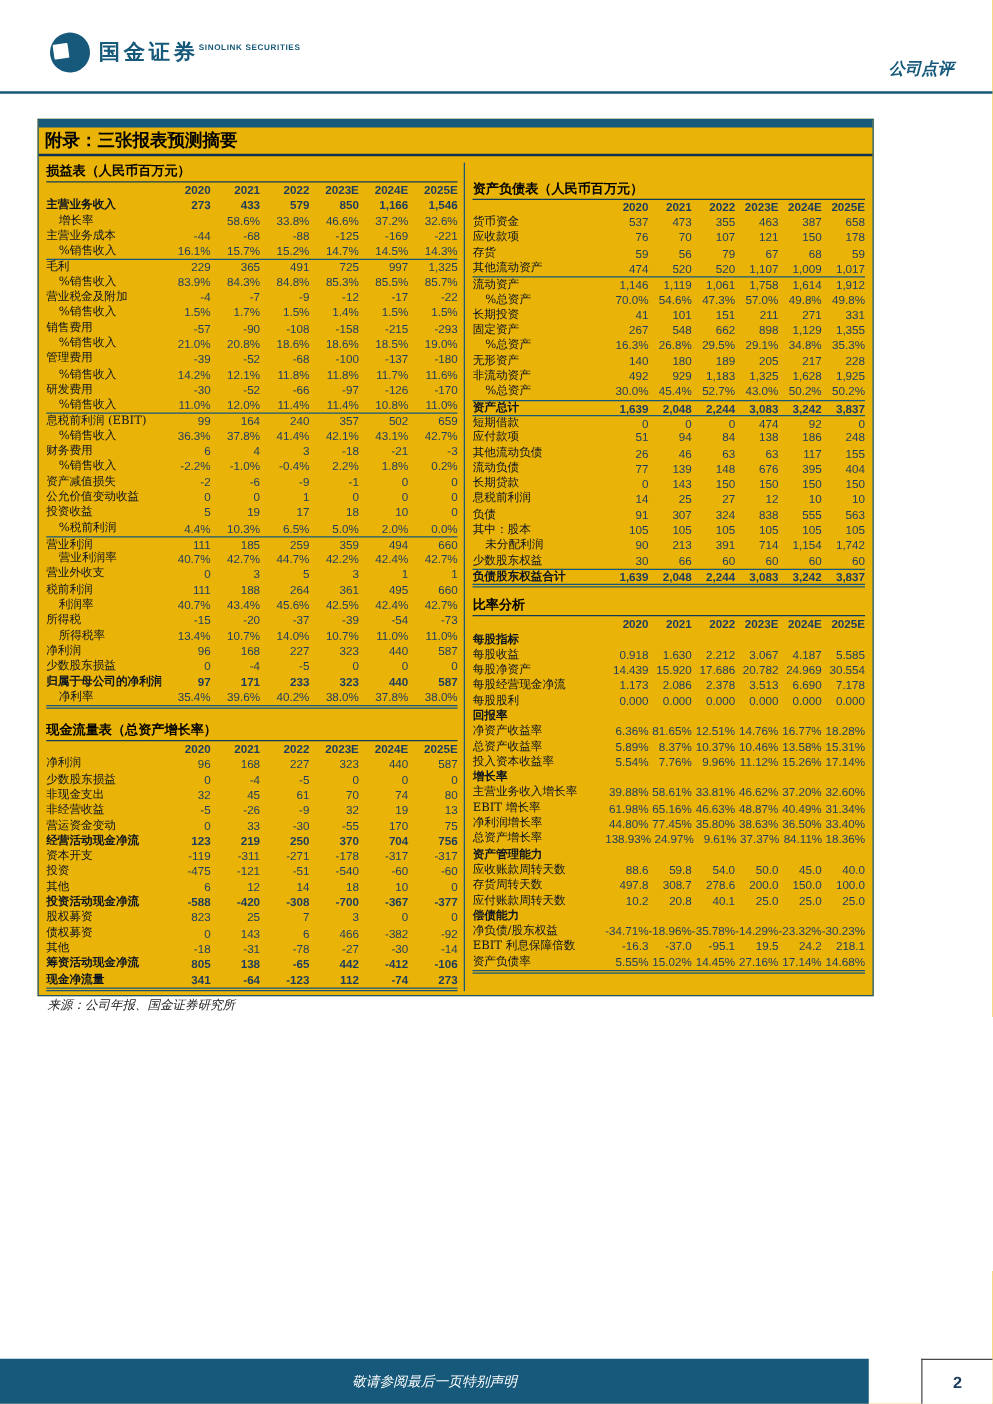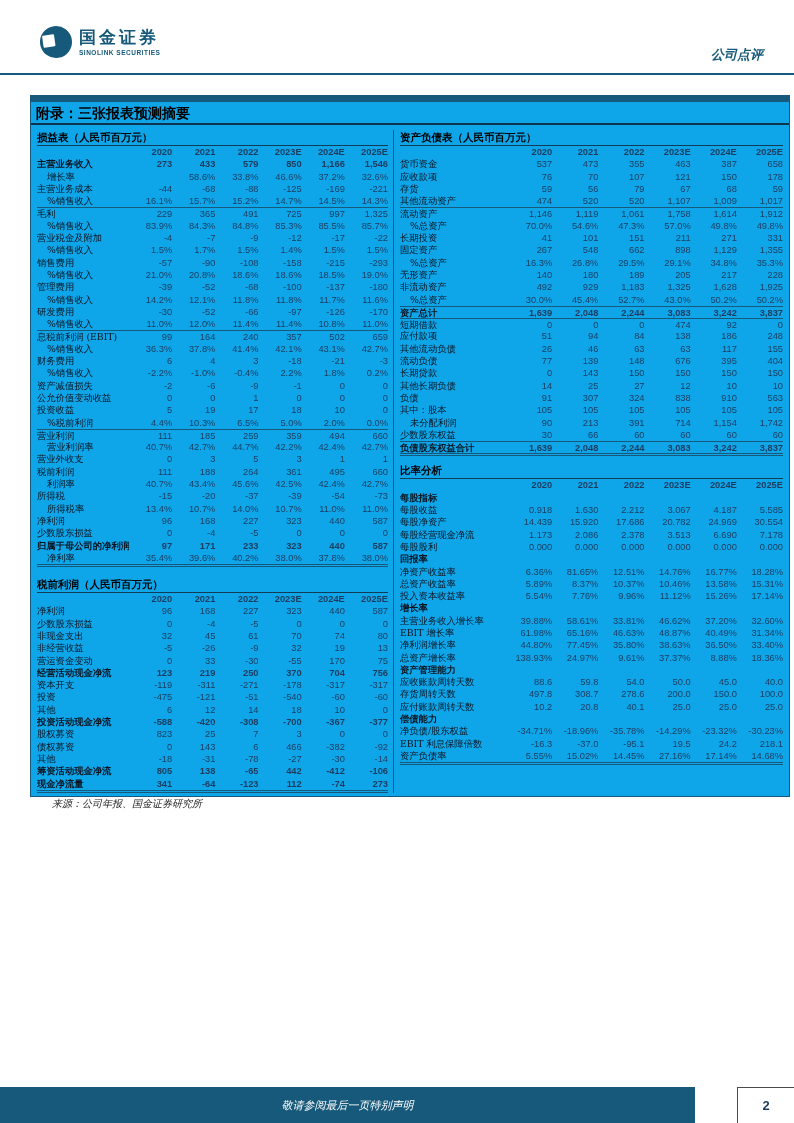--- a/index.html
+++ b/index.html
@@ -10,49 +10,49 @@
   *{box-sizing:border-box;margin:0;padding:0;}
   html,body{width:794px;height:1123px;}
   body{
     position:relative;background:#ffffff;overflow:hidden;
     font-family:"Liberation Sans","DejaVu Sans",sans-serif;
   }
   
   .logo{position:absolute;top:26px;left:40px;display:flex;align-items:center;gap:7px;}
   .logo-mark{width:32px;height:32px;border-radius:50%;background:var(--teal);position:relative;transform:rotate(-8deg);}
   .lm-sq{position:absolute;left:3px;top:8px;width:12px;height:12px;background:#fff;border-radius:1px;}
-  .logo-text{display:flex;flex-direction:column;line-height:1.1;}
+  .logo-text{display:flex;flex-direction:row;line-height:1.1;}
   .logo-cn{font-family:"DejaVu Serif","Liberation Serif",serif;font-size:17px;font-weight:bold;color:var(--teal);letter-spacing:3px;}
   .logo-en{font-size:6.5px;font-weight:bold;color:var(--teal);letter-spacing:0.5px;margin-top:2px;}
   .report-type{position:absolute;top:46px;right:31px;font-family:"DejaVu Serif","Liberation Serif",serif;
     font-style:italic;font-weight:bold;font-size:13px;color:var(--teal);}
   .header-rule{position:absolute;top:73px;left:0;width:794px;height:2px;background:var(--teal);}
   
-  .appendix-box{position:absolute;left:30px;top:95px;width:760px;border:1px solid var(--teal);background:#0ea5e9;}
+  .appendix-box{position:absolute;left:30px;top:95px;width:669px;border:1px solid var(--teal);background:#eab308;}
   .box-topbar{height:6px;background:var(--teal);}
   .box-title{height:23px;line-height:23px;font-family:"DejaVu Serif","Liberation Serif",serif;
     font-weight:bold;font-size:14px;color:#000;padding-left:5px;border-bottom:2px solid #10344e;}
-  .content{display:flex;align-items:flex-start;padding:5px 6px 3px 6px;}
+  .content{display:flex;align-items:center;padding:5px 6px 3px 6px;}
   .col-left{width:357px;--lc:92px;border-right:1px solid var(--teal);padding-right:5px;}
   .col-right{flex:1;--lc:106px;padding-left:6px;}
   .mt{margin-top:10px;}
   .mt2{margin-top:7px;}
   
   .fin-table{border-bottom:3px double var(--teal);}
   .tbl-title{height:16px;line-height:14px;font-family:"DejaVu Serif","Liberation Serif",serif;
     font-weight:bold;font-size:10.5px;color:#000;border-bottom:1.5px solid #123c55;white-space:nowrap;}
   .row{display:grid;grid-template-columns:var(--lc) repeat(6,1fr);height:12.3px;line-height:12.3px;font-size:9.3px;align-items:center;}
   .row.sep{border-top:1px solid var(--teal);}
   .lbl{font-family:"DejaVu Serif","Liberation Serif",serif;color:var(--ink);white-space:nowrap;overflow:hidden;}
   .lbl.ind{padding-left:10px;}
   .val{text-align:right;color:var(--navy);white-space:nowrap;}
   .row.years .val{font-weight:700;}
   .row.bold .lbl,.row.bold .val{font-weight:700;}
   
-  .source{position:absolute;left:52px;top:797px;font-family:"DejaVu Serif","Liberation Serif",serif;
+  .source{position:absolute;left:38px;top:797px;font-family:"DejaVu Serif","Liberation Serif",serif;
     font-style:italic;font-size:10px;color:#1a1a1a;}
   .footer{position:absolute;left:0;bottom:0;width:794px;height:36px;display:flex;gap:42px;}
   .footer-bar{flex:1;background:var(--teal);color:#fff;display:flex;align-items:center;justify-content:center;
     font-family:"DejaVu Serif","Liberation Serif",serif;font-style:italic;font-size:11px;}
   .footer-page{width:57px;background:#fff;border:1px solid #4a4a4a;border-bottom:none;border-right:none;
     display:flex;align-items:center;justify-content:center;color:var(--navy);font-size:13px;font-weight:bold;}
 </style>
 </head>
 <body>
 
@@ -376,21 +376,21 @@
             <div class="lbl ind">净利率</div>
             <div class="val">35.4%</div>
             <div class="val">39.6%</div>
             <div class="val">40.2%</div>
             <div class="val">38.0%</div>
             <div class="val">37.8%</div>
             <div class="val">38.0%</div>
           </div>
         </div>
       <div class="fin-table mt" id="t-cashflow">
-          <div class="tbl-title">税前利润（人民币百万元）</div>
+          <div class="tbl-title">现金流量表（总资产增长率）</div>
           <div class="row years">
             <div class="lbl"></div>
             <div class="val">2020</div>
             <div class="val">2021</div>
             <div class="val">2022</div>
             <div class="val">2023E</div>
             <div class="val">2024E</div>
             <div class="val">2025E</div>
           </div>
           <div class="row">
@@ -698,35 +698,35 @@
           <div class="row">
             <div class="lbl">长期贷款</div>
             <div class="val">0</div>
             <div class="val">143</div>
             <div class="val">150</div>
             <div class="val">150</div>
             <div class="val">150</div>
             <div class="val">150</div>
           </div>
           <div class="row">
-            <div class="lbl">其他长期负债</div>
+            <div class="lbl">息税前利润</div>
             <div class="val">14</div>
             <div class="val">25</div>
             <div class="val">27</div>
             <div class="val">12</div>
             <div class="val">10</div>
             <div class="val">10</div>
           </div>
           <div class="row">
             <div class="lbl">负债</div>
             <div class="val">91</div>
             <div class="val">307</div>
             <div class="val">324</div>
             <div class="val">838</div>
-            <div class="val">910</div>
+            <div class="val">555</div>
             <div class="val">563</div>
           </div>
           <div class="row">
             <div class="lbl">其中：股本</div>
             <div class="val">105</div>
             <div class="val">105</div>
             <div class="val">105</div>
             <div class="val">105</div>
             <div class="val">105</div>
             <div class="val">105</div>
@@ -886,21 +886,21 @@
             <div class="val">38.63%</div>
             <div class="val">36.50%</div>
             <div class="val">33.40%</div>
           </div>
           <div class="row">
             <div class="lbl">总资产增长率</div>
             <div class="val">138.93%</div>
             <div class="val">24.97%</div>
             <div class="val">9.61%</div>
             <div class="val">37.37%</div>
-            <div class="val">8.88%</div>
+            <div class="val">84.11%</div>
             <div class="val">18.36%</div>
           </div>
           <div class="row bold">
             <div class="lbl">资产管理能力</div>
             <div class="val"></div>
             <div class="val"></div>
             <div class="val"></div>
             <div class="val"></div>
             <div class="val"></div>
             <div class="val"></div>

